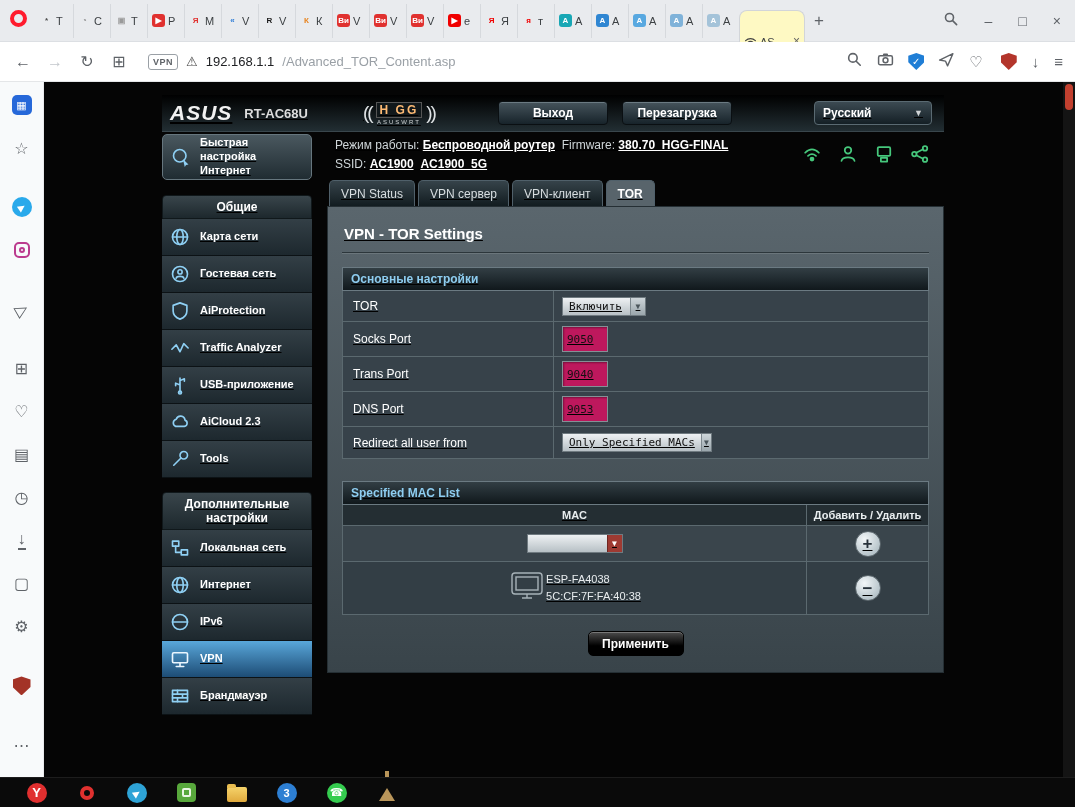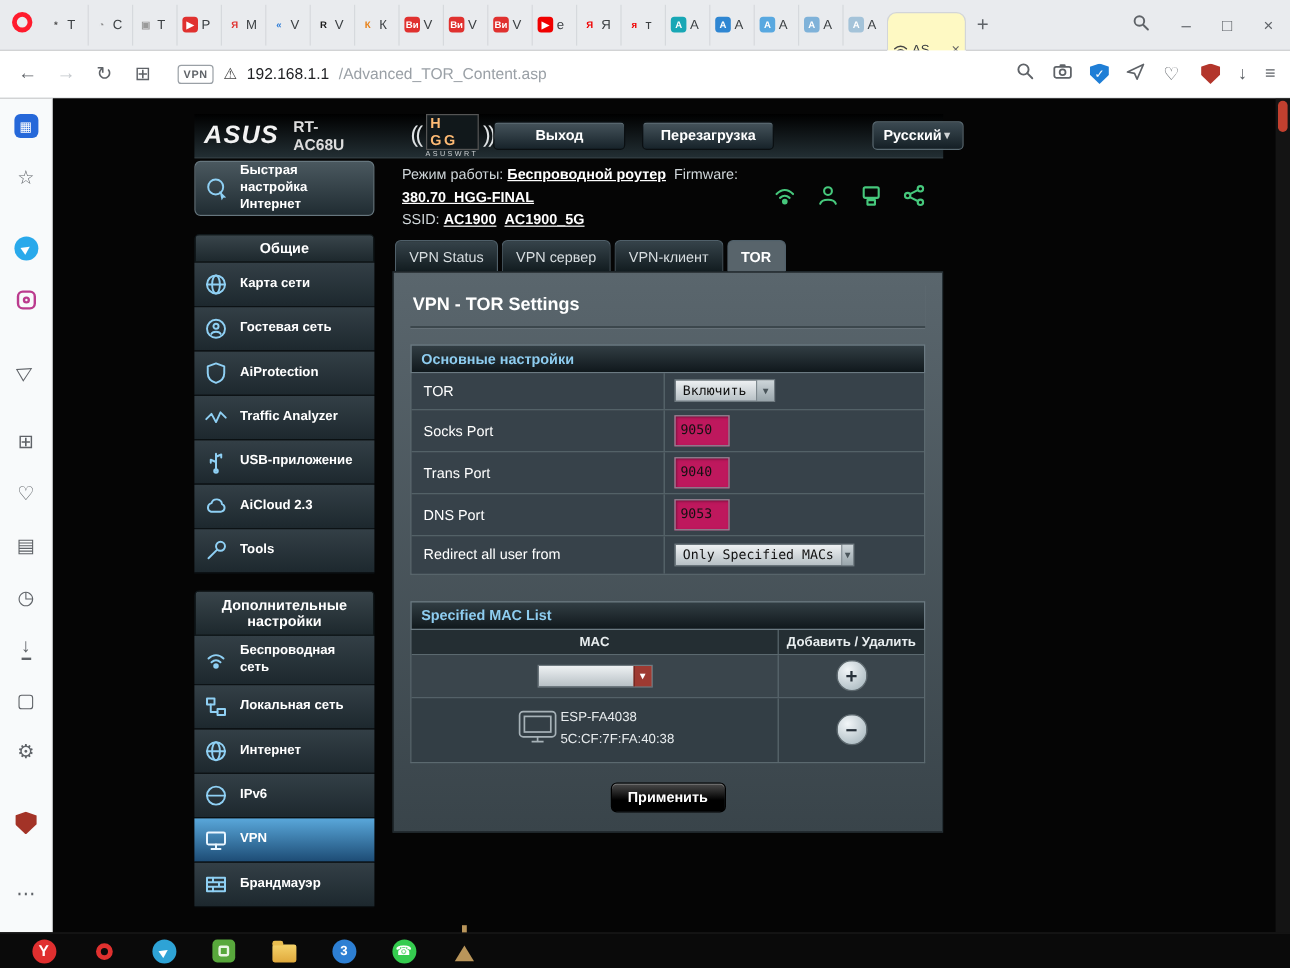--- a/index.html
+++ b/index.html
@@ -51,21 +51,21 @@
   .flowg { transform:rotate(-30deg); display:inline-block; }
   .dlu { border-bottom:2px solid #5f6368; padding-bottom:1px; line-height:1; }
   .sshield { width:18px; height:19px; background:#a33327; clip-path:polygon(50% 0,100% 16%,100% 55%,50% 100%,0 55%,0 16%); }
 
   
   .page { position:absolute; left:44px; top:82px; right:0; bottom:30px; background:#050505; overflow:hidden; }
   .pscroll { position:absolute; right:0; top:0; width:12px; bottom:0; background:#141414; }
   .pthumb { position:absolute; right:2px; top:2px; width:8px; height:26px; background:#c2402f; border-radius:4px; }
 
   
-  .router { position:absolute; left:118px; top:13px; width:624px; height:682px; font-family:"Liberation Sans", sans-serif; }
+  .router { position:absolute; left:118px; top:13px; width:782px; height:682px; font-family:"Liberation Sans", sans-serif;text-decoration:underline; }
   .rheader { height:37px; background:linear-gradient(#000,#222e33); display:flex; align-items:center; padding:0 8px; border-bottom:1px solid #39464c; }
   .asuslogo { font-size:21px; font-weight:bold; font-style:italic; color:#f2f2f2; letter-spacing:1px; }
   .model { font-size:13px; color:#ddd; margin-left:12px; font-weight:bold; }
   .wbadge { display:flex; align-items:center; margin-left:55px; color:#e8e8e8; }
   .arc { font-size:19px; color:#dfe3e5; letter-spacing:-2px; }
   .wmid { display:flex; flex-direction:column; align-items:center; margin:0 4px; }
   .wtop { font-size:12px; font-weight:bold; letter-spacing:2px; color:#fdba74; background:#11181b; border:1px solid #555; padding:0 3px; }
   .wbot { font-size:6px; letter-spacing:2px; color:#cfd3d5; margin-top:1px; }
   .rbtn { width:110px; height:24px; background:linear-gradient(#46545c,#17232a); border:1px solid #0a0f12; border-radius:4px; color:#fff; font-size:12px; font-weight:bold; display:flex; align-items:center; justify-content:center; cursor:pointer; box-shadow:inset 0 1px 0 #6b7a82; }
   .hdrbtns { margin-left:auto; display:flex; gap:14px; }
@@ -421,29 +421,20 @@
                 <svg viewBox="0 0 16 16">
                   <circle cx="11" cy="5" r="3"></circle>
                   <path d="M3 13 L8.8 7.2"></path>
                 </svg>
               </span>
             <span>Tools</span>
           </div>
 
           <div class="navgap"></div>
           <div class="nsec">Дополнительные настройки</div>
-          <div class="nitem">
-            <span class="nicon">
-                <svg viewBox="0 0 16 16">
-                  <path d="M3 7 C6 4 10 4 13 7 M5 9.5 C7 7.8 9 7.8 11 9.5"></path>
-                  <circle cx="8" cy="12" r="1.2" fill="#8fd0f4"></circle>
-                </svg>
-              </span>
-            <span>Беспроводная сеть</span>
-          </div>
           <div class="nitem">
             <span class="nicon">
                 <svg viewBox="0 0 16 16">
                   <rect x="2" y="2.5" width="5" height="4"></rect>
                   <rect x="9" y="9.5" width="5" height="4"></rect>
                   <path d="M4.5 6.5 V11.5 H9"></path>
                 </svg>
               </span>
             <span>Локальная сеть</span>
           </div>

